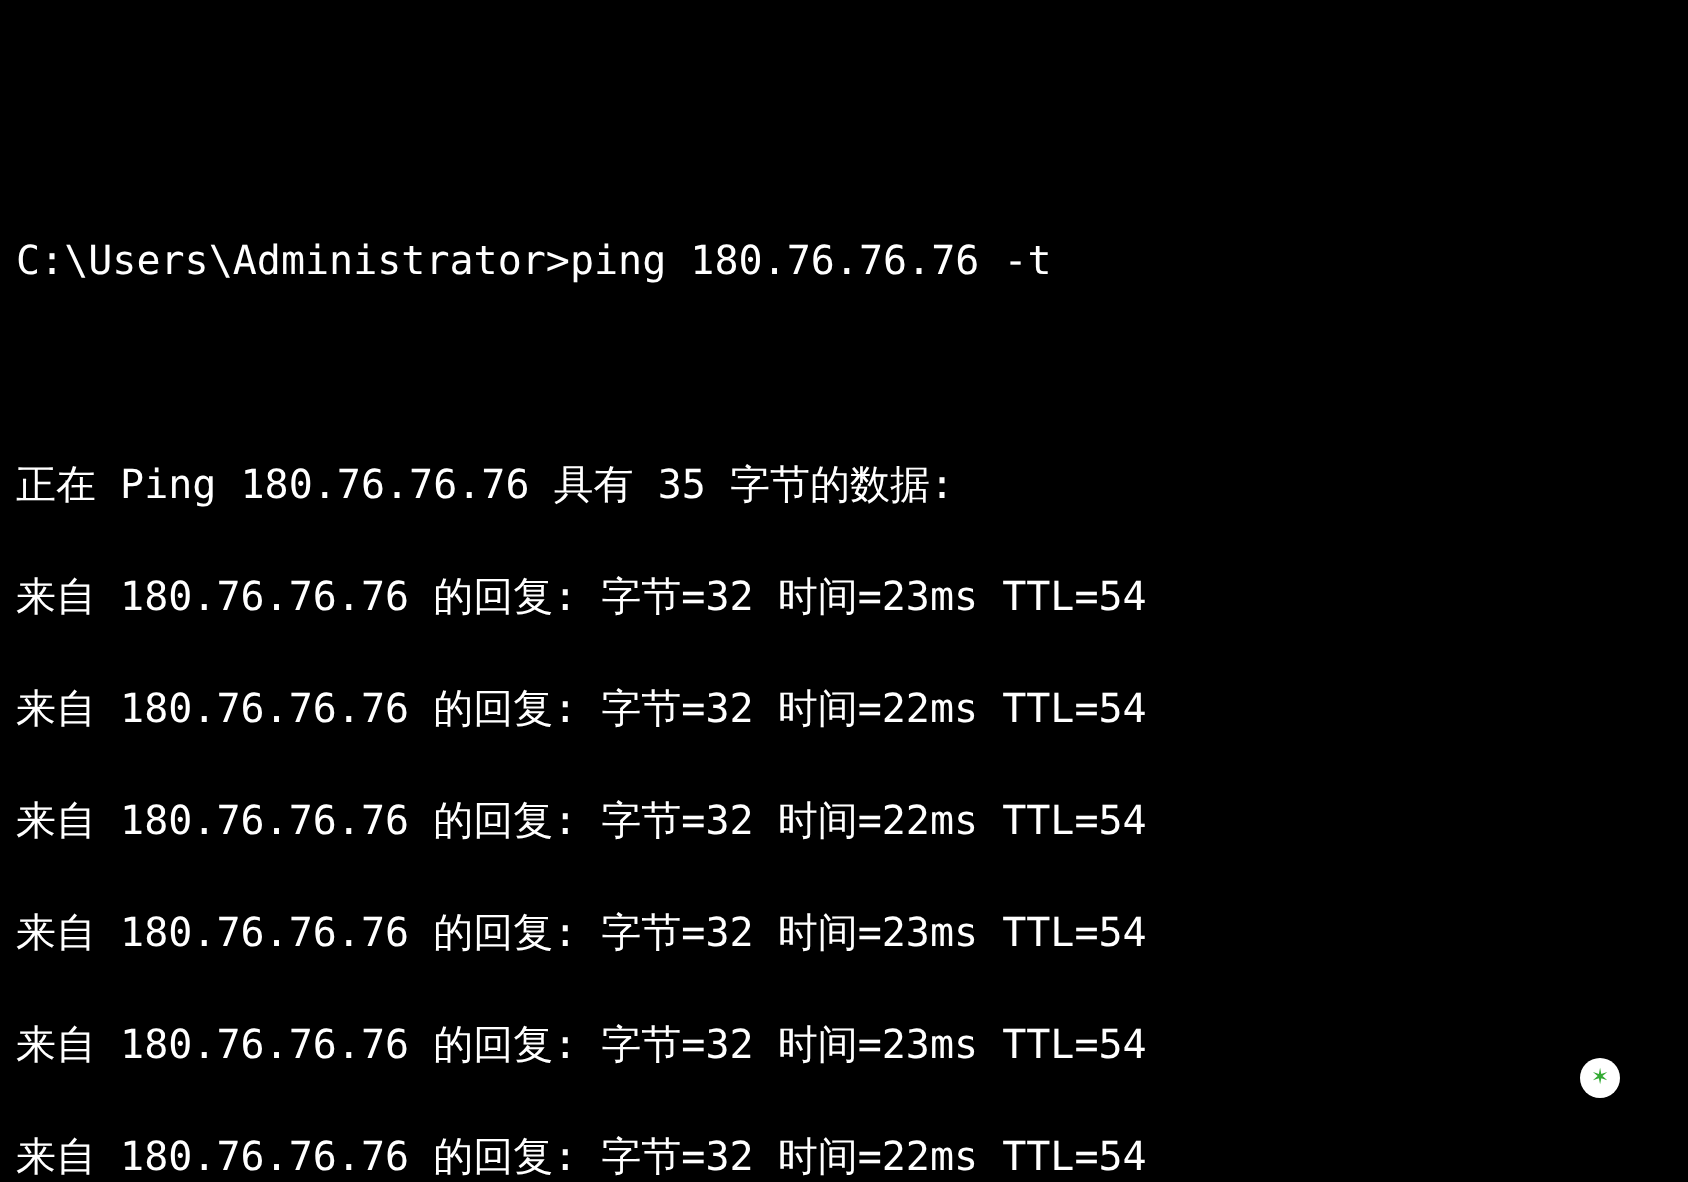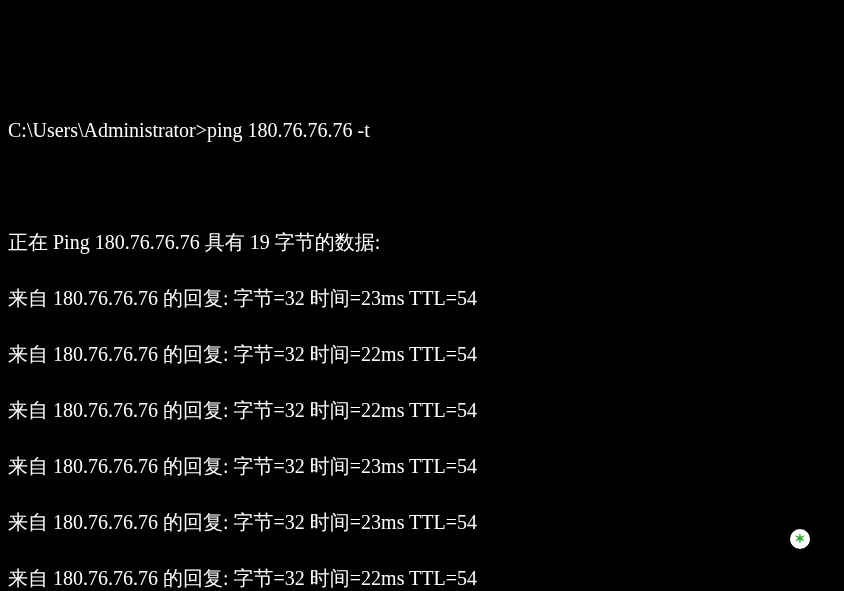--- a/index.html
+++ b/index.html
@@ -1,15 +1,15 @@
 <!DOCTYPE html>
 <html><head>
   <meta charset="utf-8">
   <style>
-    * { margin: 0; padding: 0; box-sizing: border-box; font-family: Liberation Serif, serif; }
+    * { margin: 0; padding: 0; box-sizing: border-box; }
     body {
       width: 844px;
       height: 591px;
       background: #000;
       color: #fff;
       font-family: "NSimSun", "SimSun", Consolas, monospace;
       font-size: 20px;
       line-height: 28px;
       padding: 4px 8px;
       overflow: hidden;
@@ -43,21 +43,21 @@
       font-weight: bold;
     }
   </style>
 </head>
 <body>
 
 
 
 <div class="line"><span>C:\Users\Administrator&gt;</span><span>ping 180.76.76.76 -t</span></div>
 <div class="line">&nbsp;</div>
-<div class="line">正在 Ping 180.76.76.76 具有 19 字节的数据:</div>
+<div class="line">正在 Ping 180.76.76.76 具有 35 字节的数据:</div>
 <div class="line">来自 180.76.76.76 的回复: 字节=32 时间=23ms TTL=54</div>
 <div class="line">来自 180.76.76.76 的回复: 字节=32 时间=22ms TTL=54</div>
 <div class="line">来自 180.76.76.76 的回复: 字节=32 时间=22ms TTL=54</div>
 <div class="line">来自 180.76.76.76 的回复: 字节=32 时间=23ms TTL=54</div>
 <div class="line">来自 180.76.76.76 的回复: 字节=32 时间=23ms TTL=54</div>
 <div class="line">来自 180.76.76.76 的回复: 字节=32 时间=22ms TTL=54</div>
 
 
 
 

